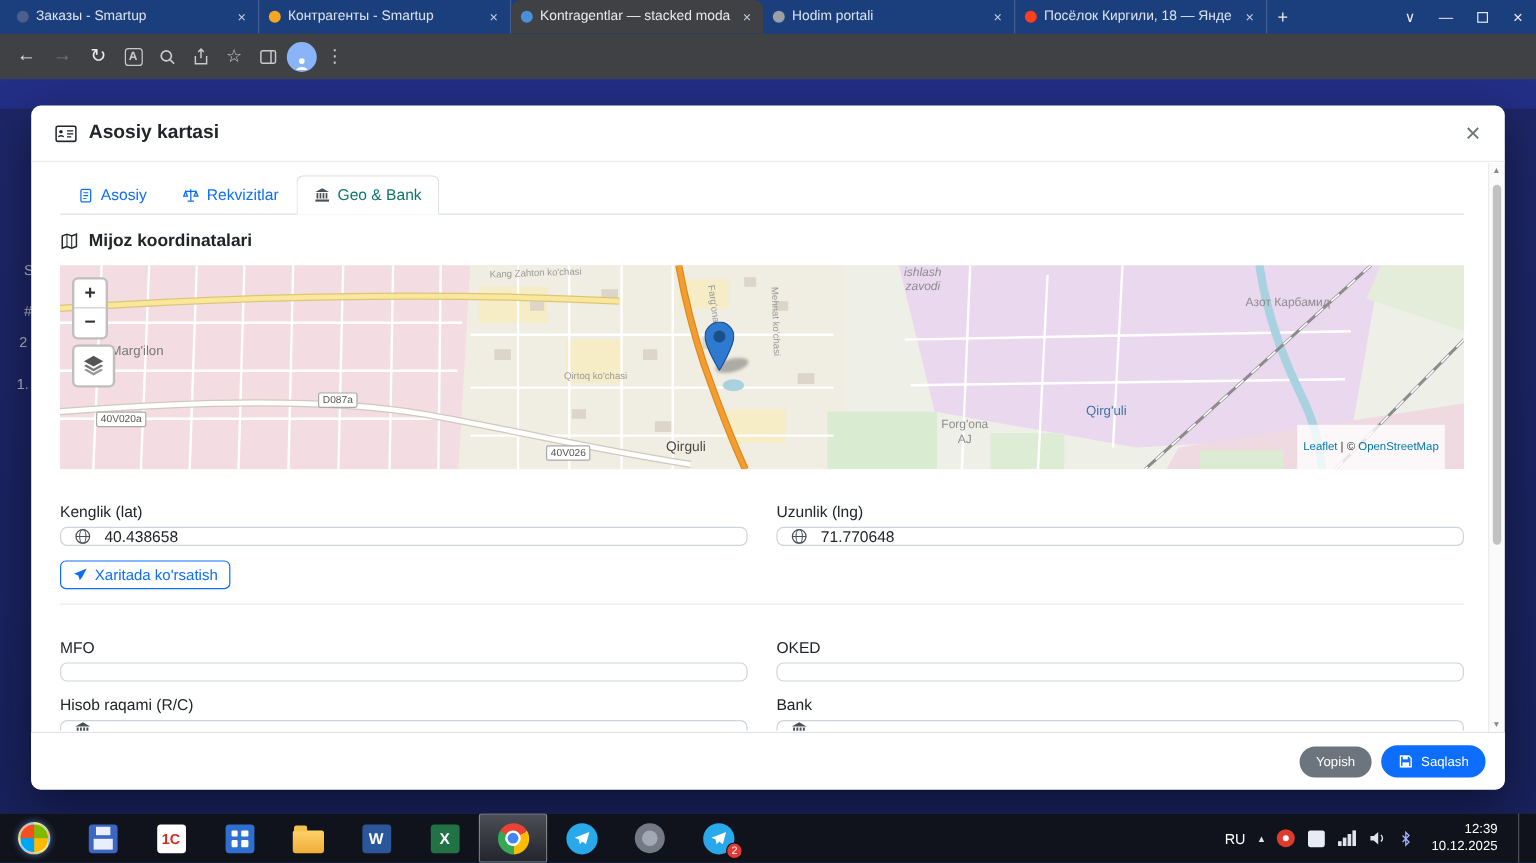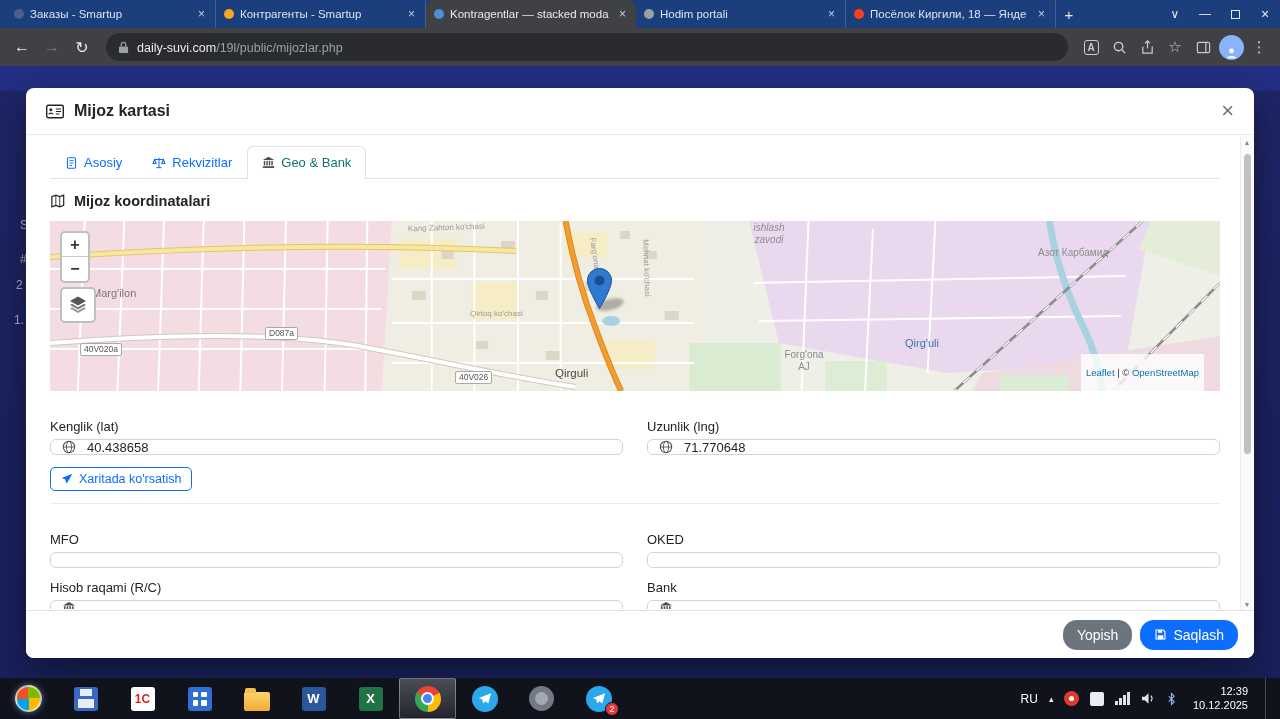--- a/index.html
+++ b/index.html
@@ -66,21 +66,21 @@
   
   .frow{display:flex;gap:24px;margin-top:28px}
   .fcol{flex:1;min-width:0}
   .flabel{display:block;font-size:13px;color:#212529;margin-bottom:5px}
   .igroup{display:flex;align-items:flex-start;border:1px solid #ced4da;border-radius:6px;height:16px;background:#fff}
   .iaddon{width:36px;display:flex;align-items:center;justify-content:center;flex:0 0 auto}
   .igroup input{border:0;outline:0;flex:1;font-size:13px;color:#212529;padding:0 10px 0 0;background:transparent;font-family:"Liberation Sans",sans-serif;min-width:0}
   .btn-outline{display:inline-flex;align-items:center;gap:6px;margin-top:12px;padding:4px 10px;border:1px solid #0d6efd;color:#0d6efd;border-radius:5px;font-size:12.5px;background:#fff;cursor:default;font-family:"Liberation Sans",sans-serif}
   .sep{border:0;border-top:1px solid #e9ecef;margin:12px 0 0}
   .frow.tight{margin-top:12px}
-  .btn{border:0;border-radius:14px;padding:7px 14px;font-size:14px;color:#fff;display:inline-flex;align-items:center;gap:6px;cursor:default;font-family:"Liberation Sans",sans-serif}
+  .btn{border:0;border-radius:14px;padding:7px 14px;font-size:11px;color:#fff;display:inline-flex;align-items:center;gap:6px;cursor:default;font-family:"Liberation Sans",sans-serif}
   .btn.gray{background:#6c757d}
   .btn.blue{background:#0d6efd}
 
   
   .mscroll{position:absolute;right:1px;top:48px;height:474px;width:13px;background:#fafafa;border-left:1px solid #ececec;display:flex;flex-direction:column;align-items:center;z-index:6}
   .mscroll .arr{font-size:7px;color:#888;height:12px;display:flex;align-items:center}
   .mscroll .track{position:relative;flex:1;width:100%}
   .mscroll .thumb{position:absolute;left:3px;width:7px;border-radius:4px;background:#c1c1c1;top:6px;height:300px}
   .mscroll .arr.bottom{margin-top:auto}
 
@@ -158,27 +158,20 @@
           <span class="restore-box"></span>
         </div>
       <div class="tb-btn" style="font-size:14px">×</div>
     </div>
   </div>
 
   <div class="toolbar">
     <div class="nav-ic">←</div>
     <div class="nav-ic disabled">→</div>
     <div class="nav-ic">↻</div>
-    <div class="omnibox">
-      <svg width="11" height="13" viewBox="0 0 12 14">
-          <rect x="1" y="6" width="10" height="7" rx="1.2" fill="#9aa0a6"></rect>
-          <path d="M3.5 6V4a2.5 2.5 0 015 0v2" fill="none" stroke="#9aa0a6" stroke-width="1.4"></path>
-        </svg>
-      <span style="min-width:0;white-space:nowrap;overflow:hidden"><span class="omni-host">daily-suvi.com</span><span class="omni-path">/19l/public/mijozlar.php</span></span>
-    </div>
     <div class="tool-ic">
         <span class="translate-box">A</span>
       </div>
     <div class="tool-ic">
       <svg width="15" height="15" viewBox="0 0 16 16" fill="none" stroke="#c8cacd" stroke-width="1.5">
           <circle cx="7" cy="7" r="4.5"></circle>
           <path d="M10.5 10.5L14 14"></path>
         </svg>
     </div>
     <div class="tool-ic">
@@ -213,21 +206,21 @@
     <div class="backdrop"></div>
 
     <div class="modal">
       <div class="m-header">
         <svg width="18" height="15" viewBox="0 0 18 14">
             <rect x="0.7" y="0.7" width="16.6" height="12.6" rx="1.5" fill="none" stroke="#212529" stroke-width="1.4"></rect>
             <circle cx="4.8" cy="5.3" r="1.5" fill="#212529"></circle>
             <path d="M2.7 9.8c.4-1.6 3.9-1.6 4.3 0" stroke="#212529" fill="none" stroke-width="1.1"></path>
             <path d="M9.8 4.5h5.2M9.8 7h5.2M9.8 9.5h3.6" stroke="#212529" stroke-width="1.1"></path>
           </svg>
-        <span class="m-title">Mijoz kartasi</span>
+        <span class="m-title">Asosiy kartasi</span>
         <span class="m-close">×</span>
       </div>
 
       <div class="m-body">
         <div class="navtabs">
           <div class="ntab">
             <svg width="13" height="14" viewBox="0 0 16 16">
                 <rect x="3" y="1.5" width="10" height="13" rx="1.5" fill="none" stroke="#0d6efd" stroke-width="1.3"></rect>
                 <path d="M5.5 5h5M5.5 8h5M5.5 11h3" stroke="#0d6efd" stroke-width="1.1"></path>
               </svg>

